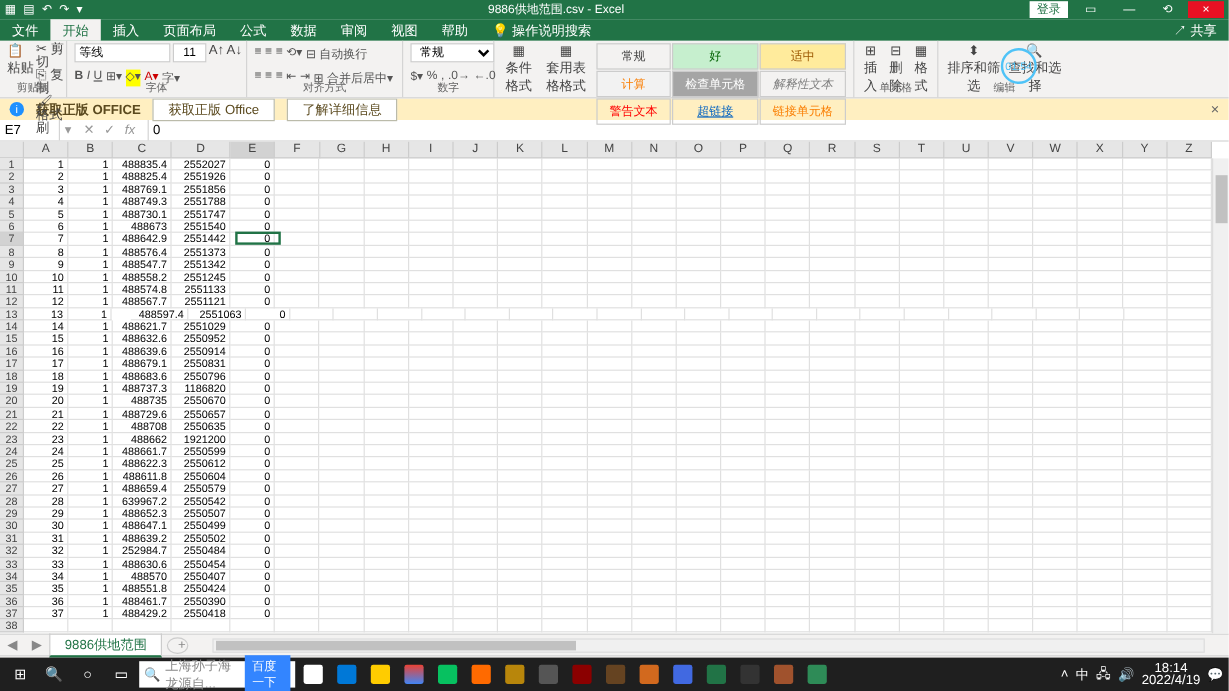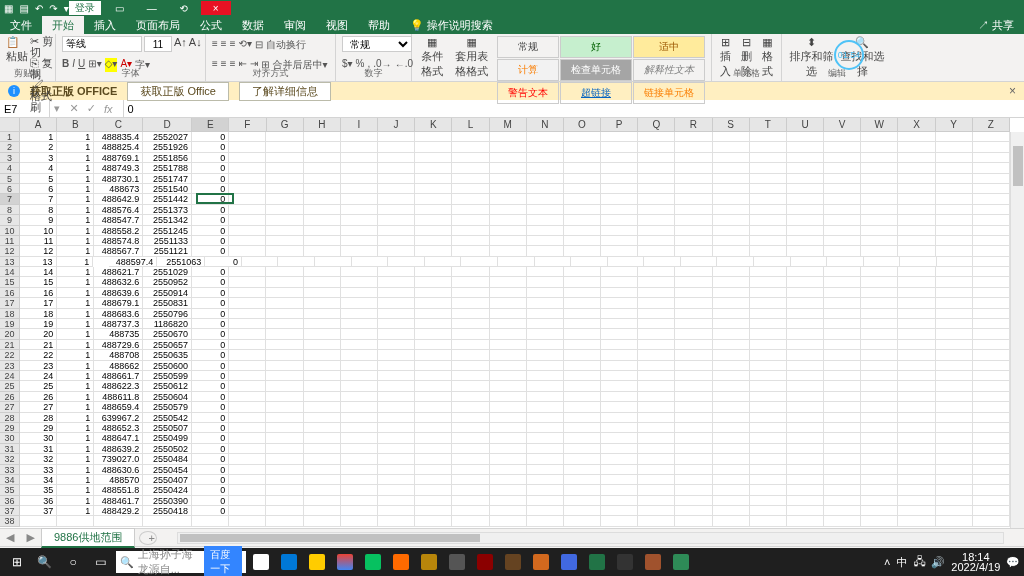--- a/index.html
+++ b/index.html
@@ -70,20 +70,21 @@
 <body>
 
 <div class="titlebar">
   <div class="qat">
     <span>▦</span>
     <span>▤</span>
     <span>↶</span>
     <span>↷</span>
     <span>▾</span>
   </div>
+  <div class="title">9886供地范围.csv - Excel</div>
   <div class="badge">登录</div>
   <div class="winbtns">
     <div>▭</div>
     <div>—</div>
     <div>⟲</div>
     <div class="close">×</div>
   </div>
 </div>
 
 <div class="tabs">
@@ -907,21 +908,21 @@
         <div class="cell" style="width: 38px;"></div>
         <div class="cell" style="width: 38px;"></div>
         <div class="cell" style="width: 38px;"></div>
         <div class="cell" style="width: 38px;"></div>
         <div class="cell" style="width: 38px;"></div>
       </div>
       <div class="row">
         <div class="cell" style="width: 38px;">23</div>
         <div class="cell" style="width: 38px;">1</div>
         <div class="cell" style="width: 50px;">488662</div>
-        <div class="cell" style="width: 50px;">2550600</div>
+        <div class="cell" style="width: 50px;">1921200</div>
         <div class="cell" style="width: 38px;">0</div>
         <div class="cell" style="width: 38px;"></div>
         <div class="cell" style="width: 38px;"></div>
         <div class="cell" style="width: 38px;"></div>
         <div class="cell" style="width: 38px;"></div>
         <div class="cell" style="width: 38px;"></div>
         <div class="cell" style="width: 38px;"></div>
         <div class="cell" style="width: 38px;"></div>
         <div class="cell" style="width: 38px;"></div>
         <div class="cell" style="width: 38px;"></div>
@@ -1158,21 +1159,21 @@
         <div class="cell" style="width: 38px;"></div>
         <div class="cell" style="width: 38px;"></div>
         <div class="cell" style="width: 38px;"></div>
         <div class="cell" style="width: 38px;"></div>
         <div class="cell" style="width: 38px;"></div>
         <div class="cell" style="width: 38px;"></div>
       </div>
       <div class="row">
         <div class="cell" style="width: 38px;">32</div>
         <div class="cell" style="width: 38px;">1</div>
-        <div class="cell" style="width: 50px;">739027.0</div>
+        <div class="cell" style="width: 50px;">252984.7</div>
         <div class="cell" style="width: 50px;">2550484</div>
         <div class="cell" style="width: 38px;">0</div>
         <div class="cell" style="width: 38px;"></div>
         <div class="cell" style="width: 38px;"></div>
         <div class="cell" style="width: 38px;"></div>
         <div class="cell" style="width: 38px;"></div>
         <div class="cell" style="width: 38px;"></div>
         <div class="cell" style="width: 38px;"></div>
         <div class="cell" style="width: 38px;"></div>
         <div class="cell" style="width: 38px;"></div>

